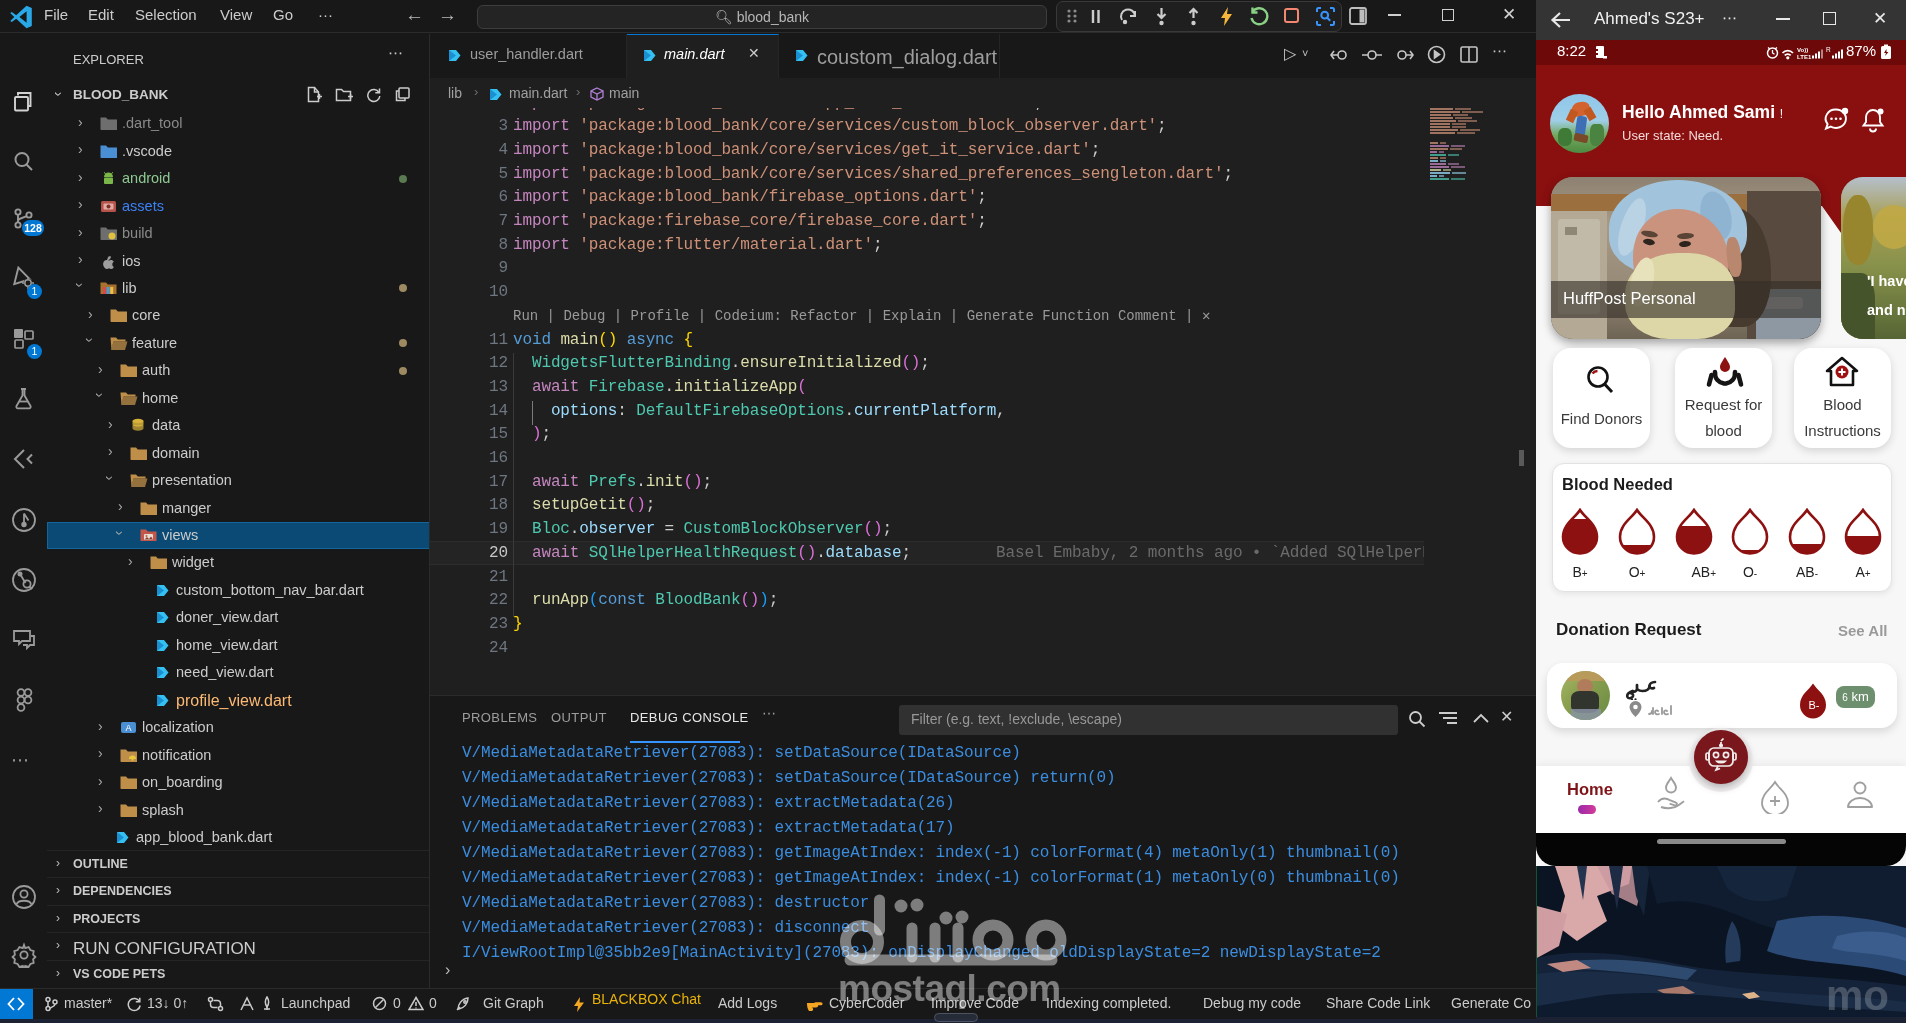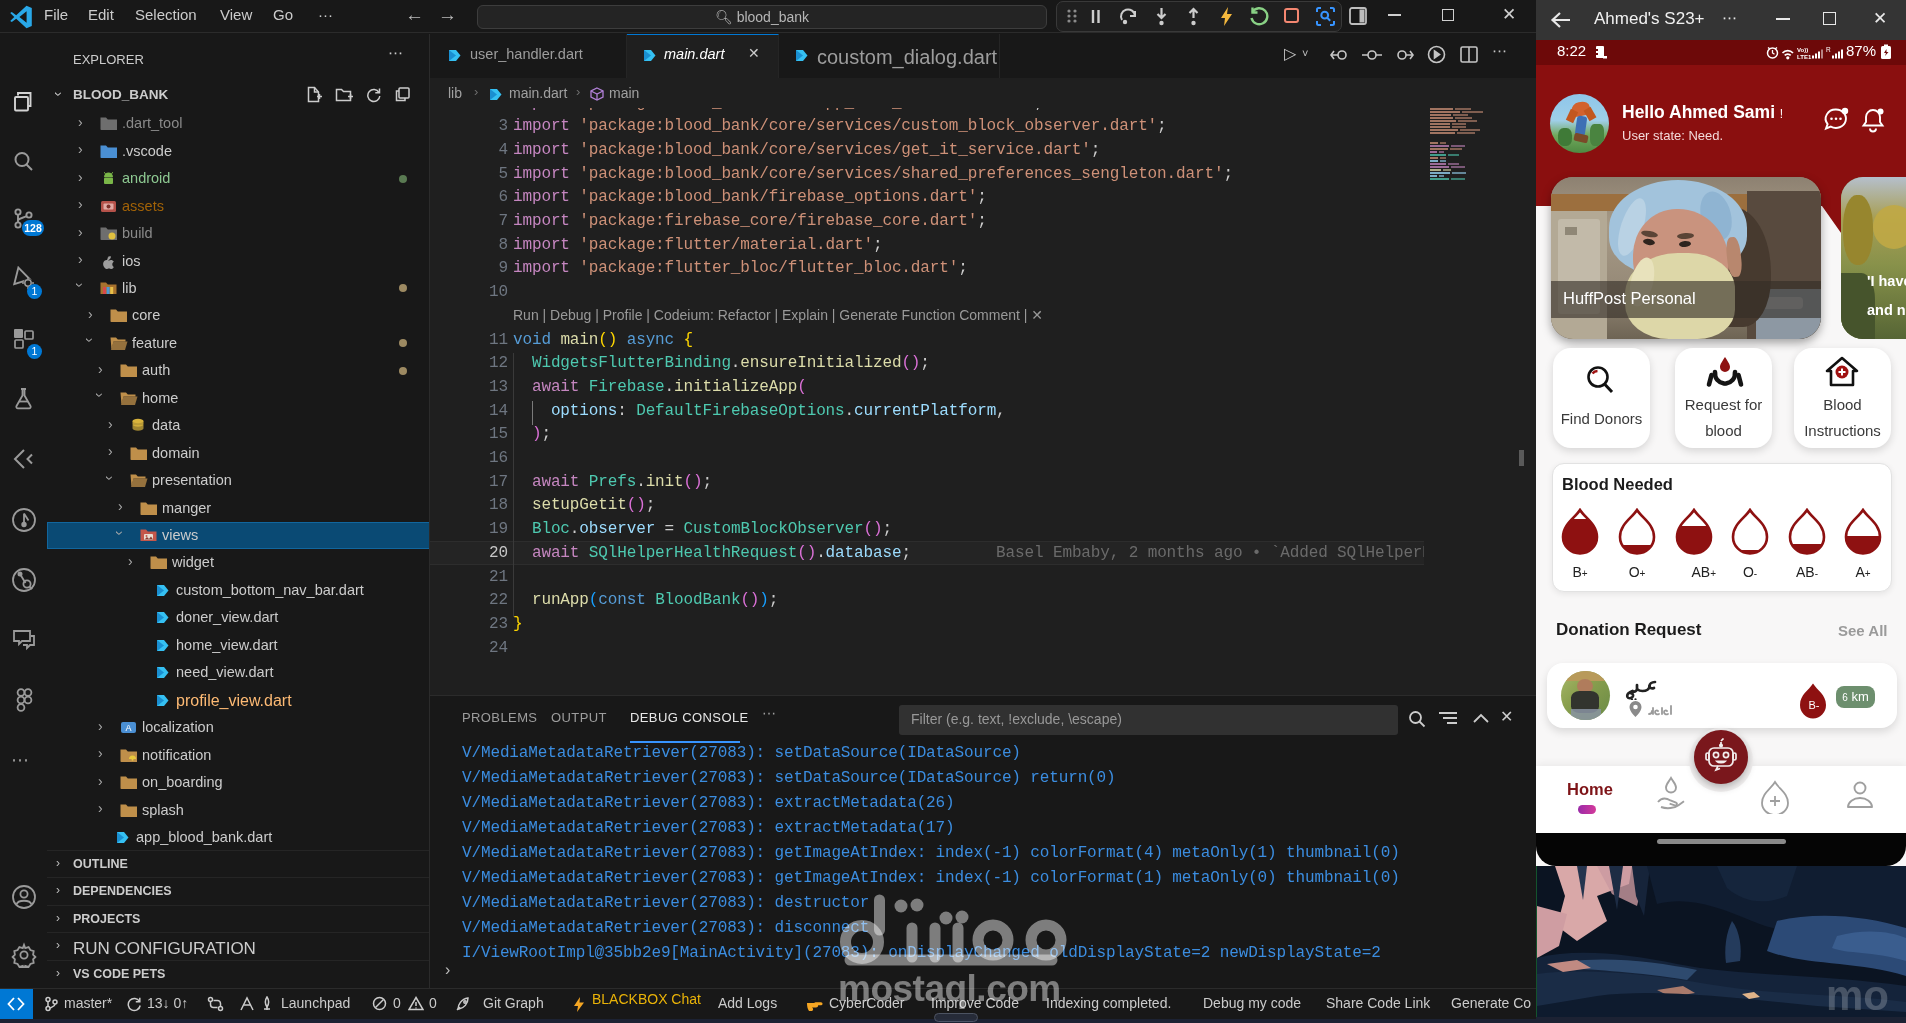--- a/index.html
+++ b/index.html
@@ -273,21 +273,21 @@
 <div class="a" style="left:75px;top:135.1px;font-size:14.5px;color:#8dc891;line-height:19px">android</div>
 <div class="a" style="left:352px;top:140.6px;width:8px;height:8px;border-radius:50%;background:#5a7a52"></div>
 <div class="a" style="left:31px;top:163.1px;color:#aaa;font-size:14px;line-height:14px">›</div>
 <div class="a" style="left:53px;top:164.6px">
         <svg width="17" height="15" viewBox="0 0 17 15">
           <rect x="1" y="2" width="15" height="11" rx="1.5" fill="#b5524a"></rect>
           <rect x="3.5" y="4.5" width="10" height="6" rx="1" fill="#e8b9b4" opacity="0.85"></rect>
           <circle cx="8.5" cy="7.5" r="2" fill="#7c2f28"></circle>
         </svg>
       </div>
-<div class="a" style="left:75px;top:162.6px;font-size:14.5px;color:#a16207;line-height:19px">assets</div>
+<div class="a" style="left:75px;top:162.6px;font-size:14.5px;color:#3b82f6;line-height:19px">assets</div>
 <div class="a" style="left:31px;top:190.5px;color:#aaa;font-size:14px;line-height:14px">›</div>
 <div class="a" style="left:53px;top:192.0px">
         <svg width="17" height="15" viewBox="0 0 17 15">
           <path fill="#6e6e6e" d="M0.5 1.5 h5.5 l1.8 2 h8.7 a0.8 0.8 0 0 1 0.8 0.8 v9 a0.8 0.8 0 0 1 -0.8 0.8 h-15.2 a0.8 0.8 0 0 1 -0.8 -0.8 z"></path>
         </svg>
         <svg width="8" height="8" viewBox="0 0 8 8" style="position:absolute;margin-top:-9px;margin-left:8px">
           <circle cx="4" cy="4" r="3.5" fill="#e0c040"></circle>
         </svg>
       </div>
 <div class="a" style="left:75px;top:190.0px;font-size:14.5px;color:#8a8a8a;line-height:19px">build</div>
@@ -572,23 +572,22 @@
 <div class="mono cline" style="left:83px;top:29.9px"><span class="kw">import</span> <span class="st">'package:blood_bank/core/services/get_it_service.dart'</span><span class="pn">;</span></div>
 <div class="mono num" style="left:12px;top:53.6px;color:#6e7681">5</div>
 <div class="mono cline" style="left:83px;top:53.6px"><span class="kw">import</span> <span class="st">'package:blood_bank/core/services/shared_preferences_sengleton.dart'</span><span class="pn">;</span></div>
 <div class="mono num" style="left:12px;top:77.3px;color:#6e7681">6</div>
 <div class="mono cline" style="left:83px;top:77.3px"><span class="kw">import</span> <span class="st">'package:blood_bank/firebase_options.dart'</span><span class="pn">;</span></div>
 <div class="mono num" style="left:12px;top:101.0px;color:#6e7681">7</div>
 <div class="mono cline" style="left:83px;top:101.0px"><span class="kw">import</span> <span class="st">'package:firebase_core/firebase_core.dart'</span><span class="pn">;</span></div>
 <div class="mono num" style="left:12px;top:124.7px;color:#6e7681">8</div>
 <div class="mono cline" style="left:83px;top:124.7px"><span class="kw">import</span> <span class="st">'package:flutter/material.dart'</span><span class="pn">;</span></div>
 <div class="mono num" style="left:12px;top:148.4px;color:#6e7681">9</div>
-<div class="mono cline" style="left:83px;top:148.4px"><span class="kw">import</span> <span class="st">'package:flutter_bloc/flutter_bloc.dart'</span><span class="pn">;</span></div>
 <div class="mono num" style="left:12px;top:172.1px;color:#6e7681">10</div>
-<div class="a lens" style="left:83px;top:199px;font-family:Liberation Sans, sans-serif">Run | Debug | Profile | Codeium: Refactor | Explain | Generate Function Comment | ✕</div>
+<div class="a lens" style="left:83px;top:199px;font-family:Liberation Mono, monospace">Run | Debug | Profile | Codeium: Refactor | Explain | Generate Function Comment | ✕</div>
 <div class="mono num" style="left:12px;top:219.5px;color:#6e7681">11</div>
 <div class="mono cline" style="left:83px;top:219.5px"><span class="ct">void</span> <span class="fn">main</span><span class="b1">()</span> <span class="ct">async</span> <span class="b1">{</span></div>
 <div class="mono num" style="left:12px;top:243.2px;color:#6e7681">12</div>
 <div class="mono cline" style="left:83px;top:243.2px">  <span class="cl">WidgetsFlutterBinding</span><span class="pn">.</span><span class="fn">ensureInitialized</span><span class="b2">()</span><span class="pn">;</span></div>
 <div class="mono num" style="left:12px;top:266.9px;color:#6e7681">13</div>
 <div class="mono cline" style="left:83px;top:266.9px">  <span class="kw">await</span> <span class="cl">Firebase</span><span class="pn">.</span><span class="fn">initializeApp</span><span class="b2">(</span></div>
 <div class="mono num" style="left:12px;top:290.6px;color:#6e7681">14</div>
 <div class="mono cline" style="left:83px;top:290.6px">    <span class="vr">options</span><span class="pn">:</span> <span class="cl">DefaultFirebaseOptions</span><span class="pn">.</span><span class="vr">currentPlatform</span><span class="pn">,</span></div>
 <div class="mono num" style="left:12px;top:314.3px;color:#6e7681">15</div>
 <div class="mono cline" style="left:83px;top:314.3px">  <span class="b2">)</span><span class="pn">;</span></div>

